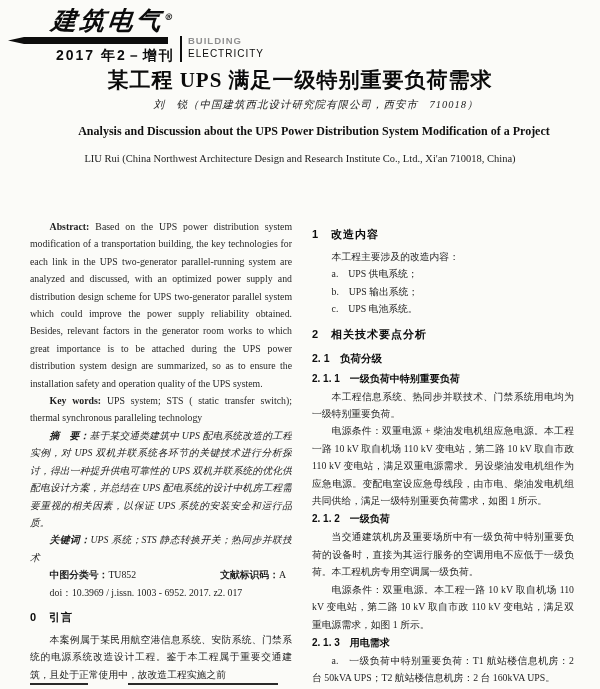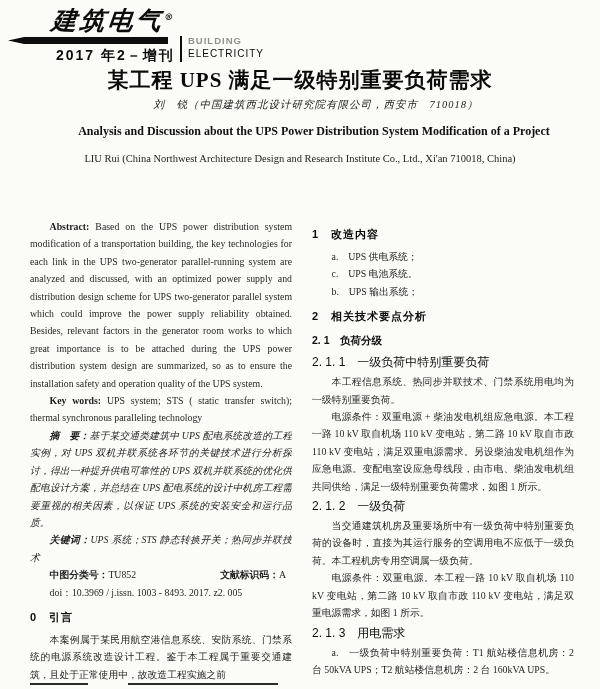--- a/index.html
+++ b/index.html
@@ -71,21 +71,21 @@
     font-family:"Liberation Sans", sans-serif;
     font-size:11px; font-weight:bold; color:#0c0c0c;
     margin:9px 0 6px 0; text-indent:0; letter-spacing:1px;
   }
   .sec-h3 {
     font-family:"Liberation Sans", sans-serif;
     font-size:10.5px; font-weight:bold; color:#0d0d0d; margin:4px 0 3px 0;
   }
   .sec-h4 {
     font-family:"Liberation Sans", sans-serif;
-    font-size:12px; font-weight:normal; color:#0d0d0d; margin:3px 0 2px 0;
+    font-size:10px; font-weight:bold; color:#0d0d0d; margin:3px 0 2px 0;
   }
   .class-row {
     display:flex; justify-content:space-between;
     padding-left:2em; padding-right:6px;
     font-size:9.8px; line-height:17.4px;gap:12px;
   }
   .class-row b { font-weight:bold; }
   .doi-line { padding-left:2em; font-size:9.8px; line-height:17.4px; }
   .list-item { font-size:9.8px; line-height:17.4px; padding-left:2em; }
   
@@ -125,40 +125,41 @@
 
     <div class="col">
       <p class="para"><span class="lead">Abstract:</span> <span>Based on the UPS power distribution system modification of a transportation building, the key technologies for each link in the UPS two-generator parallel-running system are analyzed and discussed, with an optimized power supply and distribution design scheme for UPS two-generator parallel system which could improve the power supply reliability obtained. Besides, relevant factors in the generator room works to which great importance is to be attached during the UPS power distribution system design are summarized, so as to ensure the installation safety and operation quality of the UPS system.</span></p>
       <p class="para"><span class="lead">Key words:</span> <span>UPS system; STS ( static transfer switch); thermal synchronous paralleling technology</span></p>
       <p class="para kai"><span class="lead">摘　要：</span><span>基于某交通类建筑中 UPS 配电系统改造的工程实例，对 UPS 双机并联系统各环节的关键技术进行分析探讨，得出一种提升供电可靠性的 UPS 双机并联系统的优化供配电设计方案，并总结在 UPS 配电系统的设计中机房工程需要重视的相关因素，以保证 UPS 系统的安装安全和运行品质。</span></p>
       <p class="para kai"><span class="lead">关键词：</span><span>UPS 系统；STS 静态转换开关；热同步并联技术</span></p>
       <div class="class-row">
         <span><b>中图分类号：</b><span>TU852</span></span>
         <span><b>文献标识码：</b><span>A</span></span>
       </div>
-      <div class="doi-line">doi：10.3969 / j.issn. 1003 - 8493. 2017. z2. 005</div>
+      <div class="doi-line">doi：10.3969 / j.issn. 1003 - 6952. 2017. z2. 017</div>
       <h2 class="sec-h2">0　引言</h2>
       <p class="para">本案例属于某民用航空港信息系统、安防系统、门禁系统的电源系统改造设计工程。鉴于本工程属于重要交通建筑，且处于正常使用中，故改造工程实施之前</p>
 
       <div class="foot-left">
         <div class="rule-row">
           <span class="rule-seg" style="width:58px"></span>
           <span class="rule-seg" style="width:150px"></span>
         </div>
         <div class="foot-head">作者信息</div>
         <div class="foot-bio">刘　锐，女，中国建筑西北设计研究院，高级工程师。</div>
       </div>
     </div>
 
     <div class="col">
 
       <h2 class="sec-h2">1　改造内容</h2>
+      <p class="para">本工程主要涉及的改造内容：</p>
       <div class="list-item">a.　UPS 供电系统；</div>
+      <div class="list-item">b.　UPS 输出系统；</div>
       <div class="list-item">c.　UPS 电池系统。</div>
-      <div class="list-item">b.　UPS 输出系统；</div>
 
       <h2 class="sec-h2">2　相关技术要点分析</h2>
       <h3 class="sec-h3">2. 1　负荷分级</h3>
       <h4 class="sec-h4">2. 1. 1　一级负荷中特别重要负荷</h4>
       <p class="para">本工程信息系统、热同步并联技术、门禁系统用电均为一级特别重要负荷。</p>
       <p class="para">电源条件：双重电源 + 柴油发电机组应急电源。本工程一路 10 kV 取自机场 110 kV 变电站，第二路 10 kV 取自市政 110 kV 变电站，满足双重电源需求。另设柴油发电机组作为应急电源。变配电室设应急母线段，由市电、柴油发电机组共同供给，满足一级特别重要负荷需求，如图 1 所示。</p>
       <h4 class="sec-h4">2. 1. 2　一级负荷</h4>
       <p class="para">当交通建筑机房及重要场所中有一级负荷中特别重要负荷的设备时，直接为其运行服务的空调用电不应低于一级负荷。本工程机房专用空调属一级负荷。</p>
       <p class="para">电源条件：双重电源。本工程一路 10 kV 取自机场 110 kV 变电站，第二路 10 kV 取自市政 110 kV 变电站，满足双重电源需求，如图 1 所示。</p>
       <h4 class="sec-h4">2. 1. 3　用电需求</h4>

